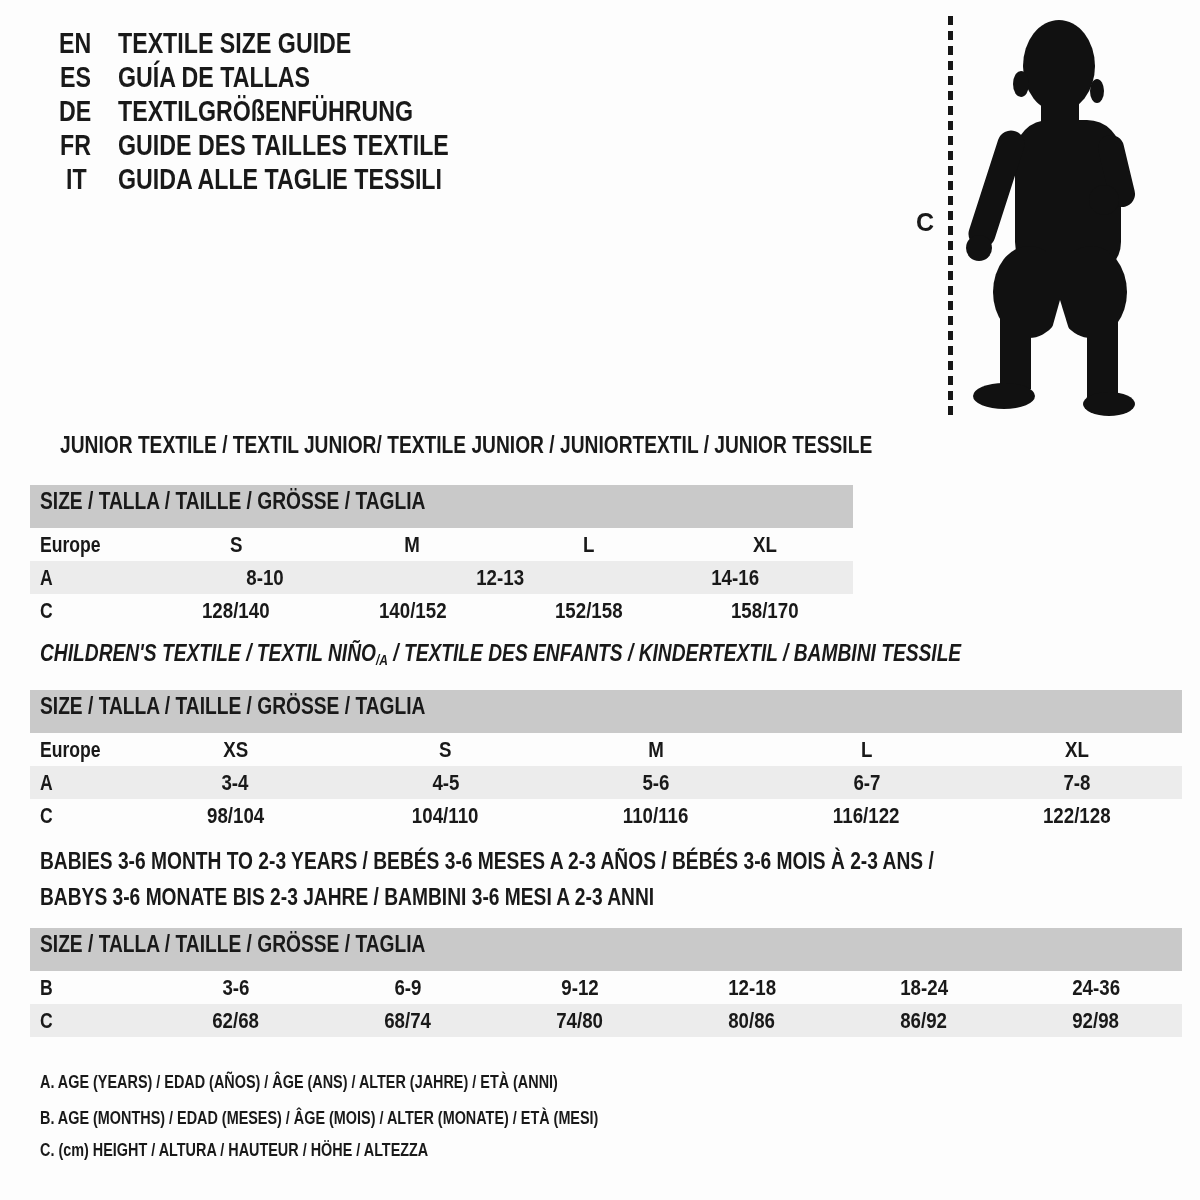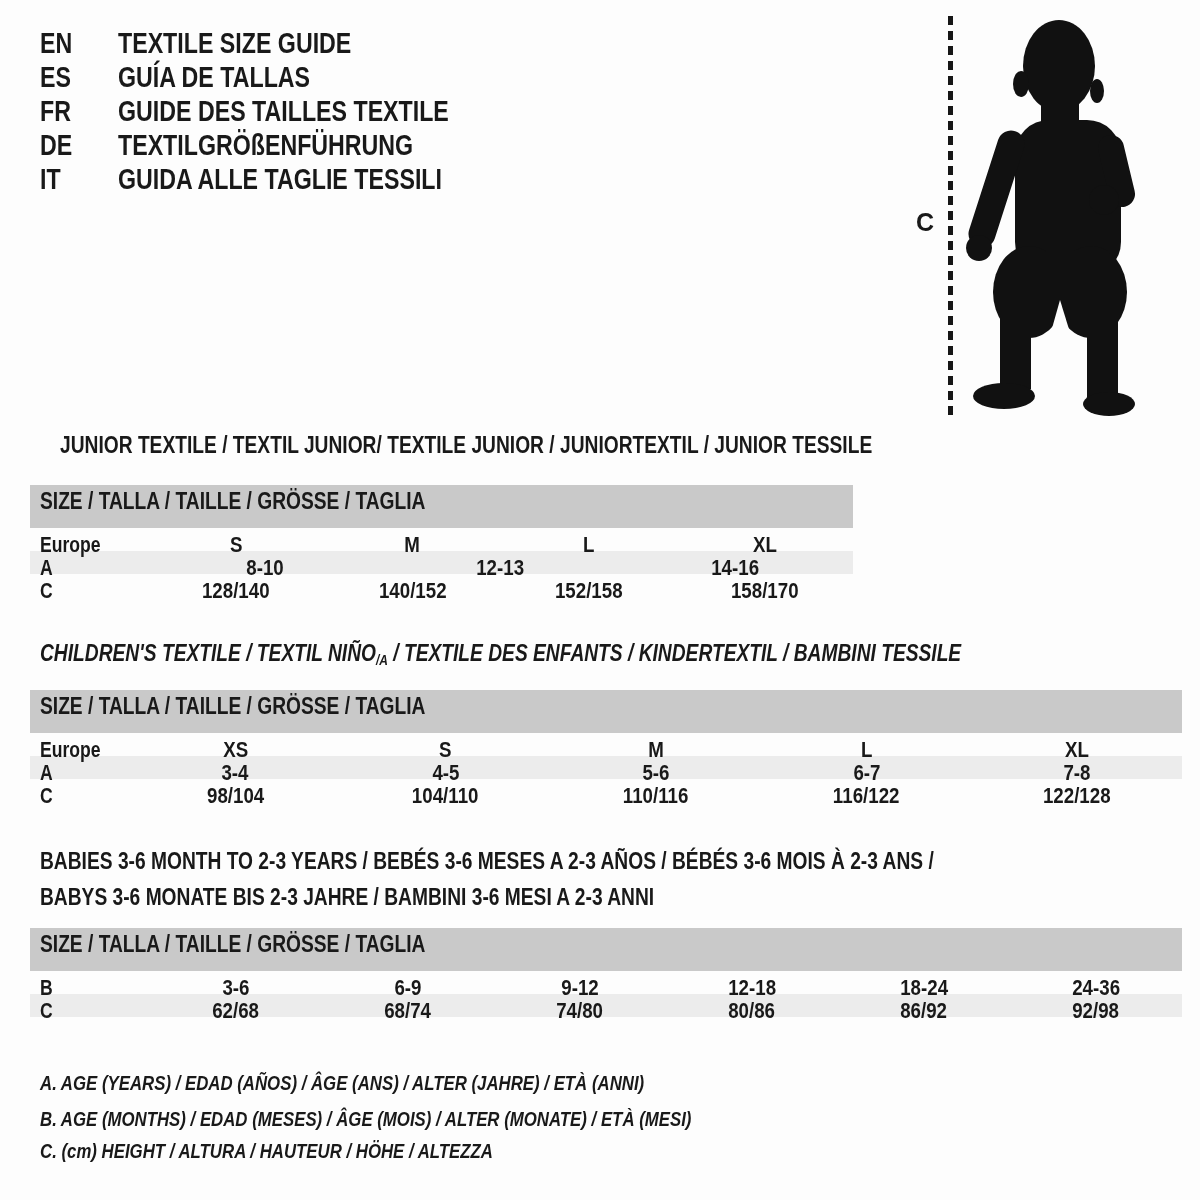--- a/index.html
+++ b/index.html
@@ -5,67 +5,67 @@
   html,body{margin:0;padding:0;background:#fdfdfd;}
   .page{position:relative;width:1200px;height:1200px;background:#fdfdfd;overflow:hidden;
         font-family:"Liberation Sans",sans-serif;font-weight:700;color:#191919;}
   
   .cond{display:inline-block;transform:scaleX(0.8);transform-origin:0 50%;white-space:nowrap;}
   .cellin{display:inline-block;transform:scaleX(0.85);transform-origin:50% 50%;white-space:nowrap;}
 
   
   .lang-list{position:absolute;left:40px;top:26px;}
   .lang-row{display:flex;height:34px;line-height:34px;font-size:29px;}
-  .lang-code{width:78px;}
+  .lang-code{width:78px;text-align:center;}
 
   
   .measure-line{position:absolute;left:948px;top:16px;width:5px;height:400px;
     background:repeating-linear-gradient(to bottom,#161616 0px,#161616 9px,rgba(0,0,0,0) 9px,rgba(0,0,0,0) 15px);}
   .measure-label{position:absolute;left:916px;top:208px;font-size:25px;}
   .figure{position:absolute;left:963px;top:14px;}
 
   
   .section-title{position:absolute;left:40px;font-size:24px;line-height:26px;}
   .sub{font-size:15px;position:relative;top:4px;}
 
   
   .tbl{position:absolute;left:30px;}
   .tbl-head{height:43px;line-height:31px;background:#c9c9c9;padding-left:10px;font-size:24px;}
-  .tbl-row{display:flex;height:23px;line-height:33px;font-size:22px;}
+  .tbl-row{display:flex;height:33px;line-height:33px;font-size:22px;}
   .tbl-row.alt{background:#ececec;}
   .rowlabel{padding-left:10px;}
   .rl-j{width:108px;}
   .rl-c{width:90px;}
   .rl-b{width:110px;}
   .cell{flex:1;text-align:center;}
 
   
-  .legend-line{position:absolute;left:40px;font-size:21px;line-height:25px;font-style:italic;}
+  .legend-line{position:absolute;left:40px;font-size:18px;line-height:25px;}
 </style>
 </head>
 <body>
 
 <div class="page">
 
   <div class="lang-list">
     <div class="lang-row">
       <span class="lang-code"><span class="cond">EN</span></span>
       <span class="cond">TEXTILE SIZE GUIDE</span>
     </div>
     <div class="lang-row">
       <span class="lang-code"><span class="cond">ES</span></span>
       <span class="cond">GUÍA DE TALLAS</span>
     </div>
     <div class="lang-row">
+      <span class="lang-code"><span class="cond">DE</span></span>
+      <span class="cond">TEXTILGRÖßENFÜHRUNG</span>
+    </div>
+    <div class="lang-row">
       <span class="lang-code"><span class="cond">FR</span></span>
       <span class="cond">GUIDE DES TAILLES TEXTILE</span>
-    </div>
-    <div class="lang-row">
-      <span class="lang-code"><span class="cond">DE</span></span>
-      <span class="cond">TEXTILGRÖßENFÜHRUNG</span>
     </div>
     <div class="lang-row">
       <span class="lang-code"><span class="cond">IT</span></span>
       <span class="cond">GUIDA ALLE TAGLIE TESSILI</span>
     </div>
   </div>
 
   <div class="measure-line"></div>
   <div class="measure-label">C</div>
   <svg class="figure" width="178" height="406" viewBox="0 0 178 406">

